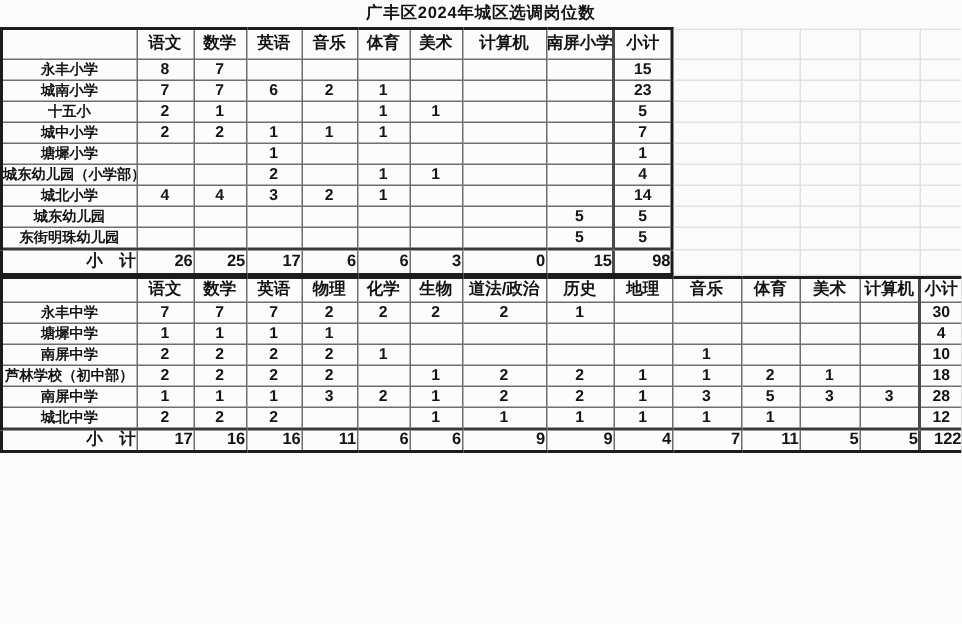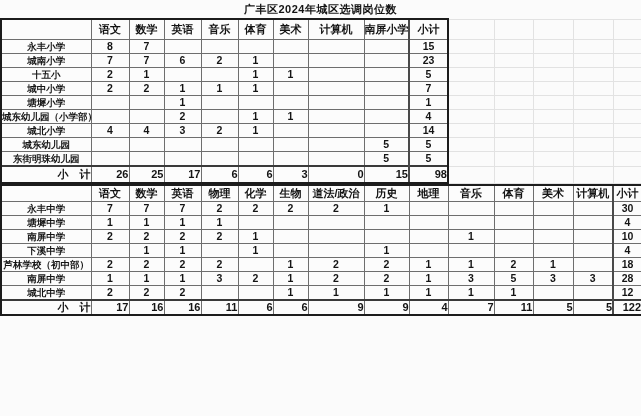--- a/index.html
+++ b/index.html
@@ -329,37 +329,20 @@
           <td class="r"></td>
           <td class="r"></td>
           <td class="r"></td>
           <td class="r">1</td>
           <td class="r"></td>
           <td class="r"></td>
           <td class="r"></td>
           <td class="r last">10</td>
         </tr>
         <tr class="data">
-          <td class="r name c0">下溪中学</td>
-          <td class="r"></td>
-          <td class="r">1</td>
-          <td class="r">1</td>
-          <td class="r"></td>
-          <td class="r">1</td>
-          <td class="r"></td>
-          <td class="r"></td>
-          <td class="r">1</td>
-          <td class="r"></td>
-          <td class="r"></td>
-          <td class="r"></td>
-          <td class="r"></td>
-          <td class="r"></td>
-          <td class="r last">4</td>
-        </tr>
-        <tr class="data">
           <td class="r name c0">芦林学校（初中部）</td>
           <td class="r">2</td>
           <td class="r">2</td>
           <td class="r">2</td>
           <td class="r">2</td>
           <td class="r"></td>
           <td class="r">1</td>
           <td class="r">2</td>
           <td class="r">2</td>
           <td class="r">1</td>

